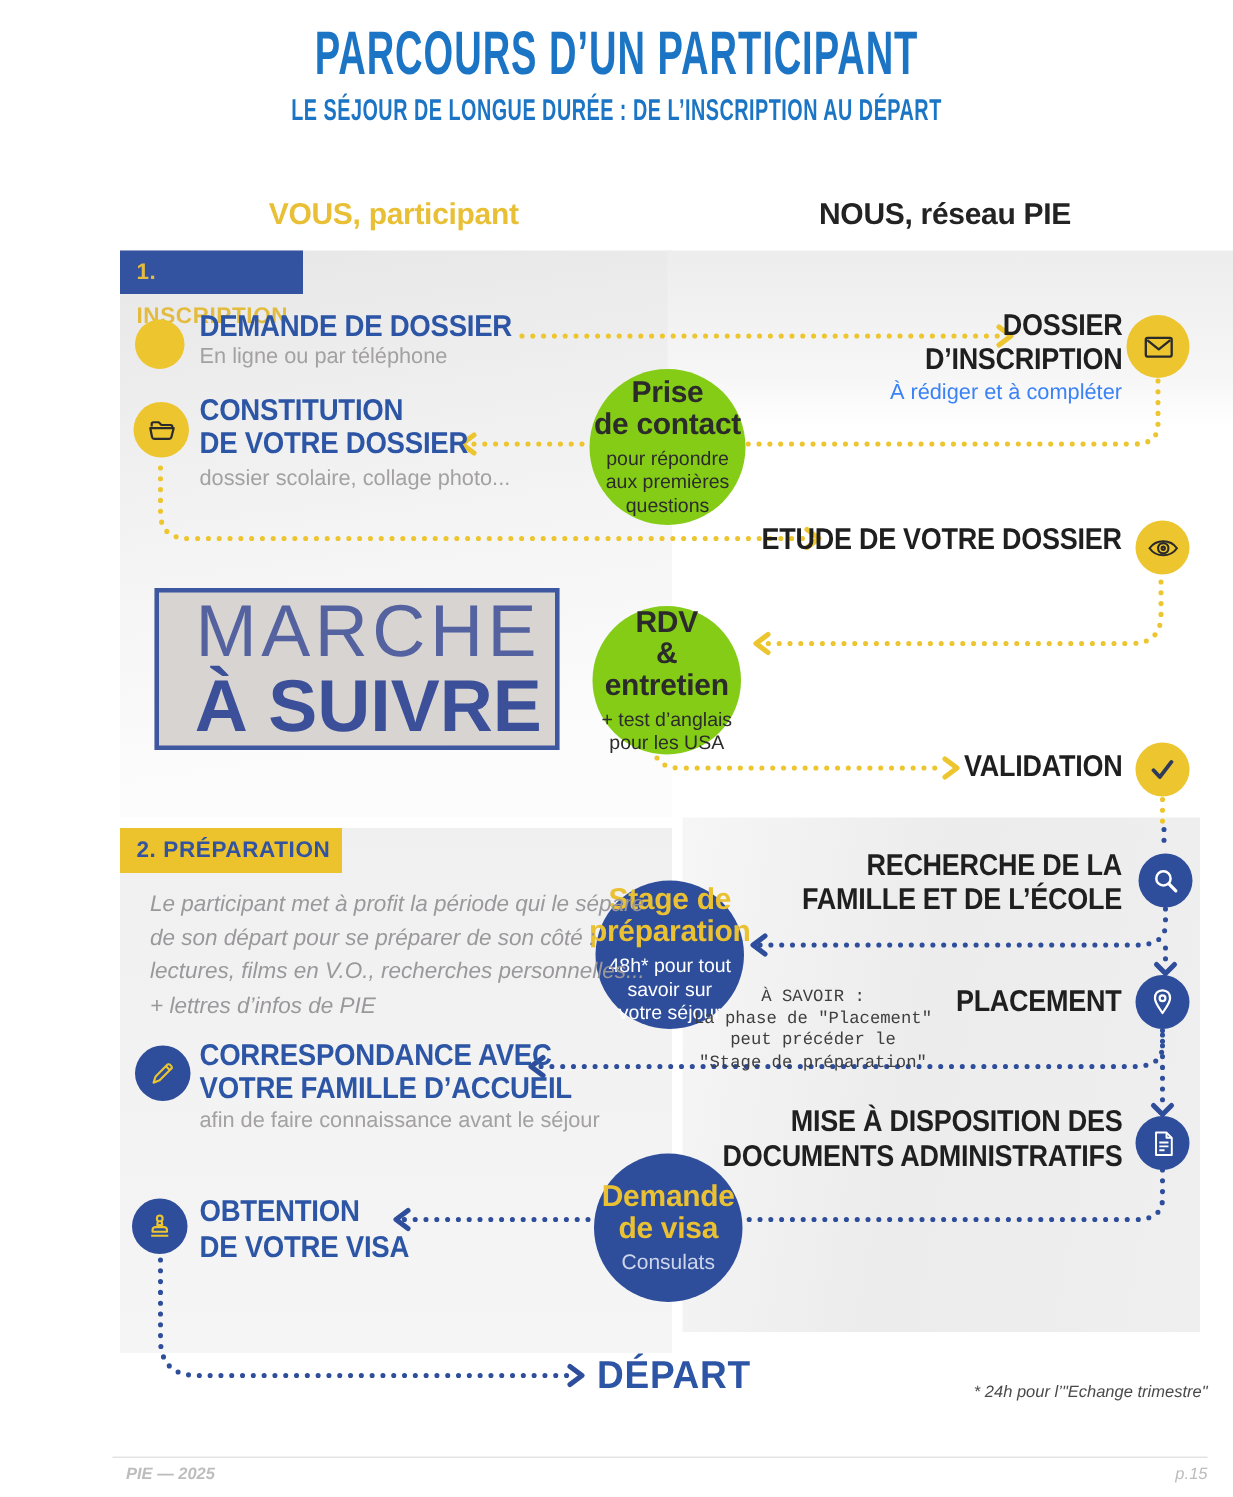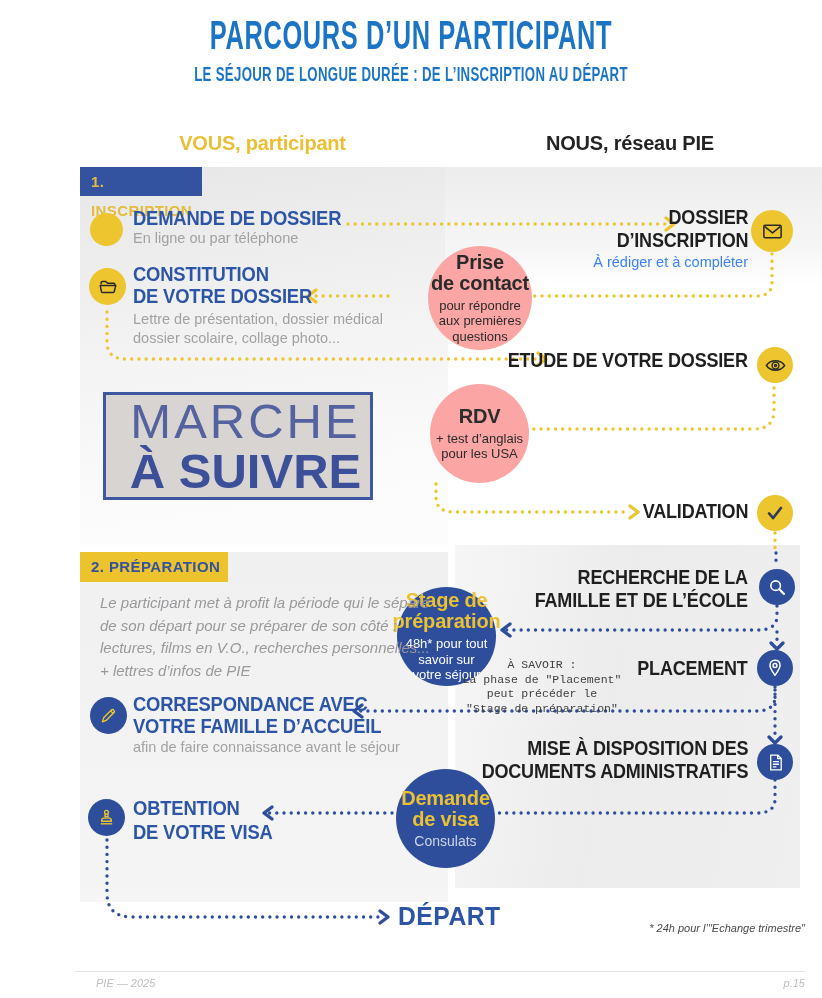--- a/index.html
+++ b/index.html
@@ -38,21 +38,21 @@
   
   .circle{position:absolute;border-radius:50%;display:flex;align-items:center;justify-content:center;}
   .c-yellow{background:#ecc52f;color:#2a2a2a;}
   .c-blue{background:#2e4d9b;color:#ffffff;}
   .c-blue.accent{color:#ecc52f;}
   .circle svg{display:block;}
   
   .bubble{position:absolute;border-radius:50%;display:flex;flex-direction:column;align-items:center;justify-content:center;text-align:center;}
   .bubble .bt{font-size:20px;font-weight:700;line-height:21px;letter-spacing:-.2px;}
   .bubble .bb{font-size:13px;line-height:15.5px;margin-top:4px;width:88px;}
-  .bub-yellow{background:#fca5a5;margin-left:35px;}
+  .bub-yellow{background:#84cc16;}
   .bub-yellow .bt{color:#2b2b2b;}
   .bub-yellow .bb{color:#2b2b2b;}
   .bub-blue{background:#2e4d9b;}
   .bub-blue .bt{color:#e9c133;}
   .bub-blue .bb{color:#ffffff;}
   .bub-blue .bb.light{color:#cdd5ea;font-size:14px;}
   
   .marche{position:absolute;left:103px;top:392px;width:270px;height:108px;background:#d8d4d2;border:3px solid #3d57a0;
           box-sizing:border-box;display:flex;flex-direction:column;align-items:center;justify-content:center;padding-left:15px;}
   .m1{font-size:49px;font-weight:100;color:#54629f;line-height:49px;letter-spacing:3px;}
@@ -60,21 +60,21 @@
   
   .intro{position:absolute;left:100px;top:592px;font-size:15px;font-style:italic;color:#9a989b;line-height:22.5px;white-space:nowrap;}
   
   .sidenote{position:absolute;left:462px;top:658px;width:160px;text-align:center;font-size:11.5px;color:#3f3f3f;line-height:14.5px;font-family:Liberation Mono, monospace;}
   
   .depart{position:absolute;left:398px;top:901px;font-size:26px;font-weight:800;color:#2d55a5;letter-spacing:.5px;transform:scaleX(.95);transform-origin:0 50%;}
   
   .footnote{position:absolute;right:17px;top:922px;font-size:11px;font-style:italic;color:#4a4a4a;}
   .footline{position:absolute;left:75px;right:17px;top:971px;border-top:1px solid #e3e3e3;}
   .foot{position:absolute;top:977px;font-size:11px;font-style:italic;color:#bdbdbd;}
-  .foot-l{left:96px;}
+  .foot-l{left:84px;font-weight:bold;}
   .foot-r{right:17px;}
   .line{display:block;}
 </style>
 </head>
 <body>
 
 <div class="canvas">
 
   <div class="panel pA"></div>
   <div class="panel pB"></div>
@@ -126,21 +126,20 @@
     <svg width="22" height="22" viewBox="0 0 24 24" stroke="currentColor" stroke-width="1.6" fill="none" stroke-linejoin="round">
       <path d="M4.5 9 V7.2 C4.5 6.4 5.1 6 5.8 6 H9.6 L11.6 8 H18.2 C19 8 19.5 8.5 19.5 9.3 V9.8"></path>
       <path d="M3.5 10.3 H20.5 L18.8 16.9 C18.6 17.7 18 18.1 17.2 18.1 H6.4 C5.6 18.1 5 17.7 4.8 16.9 Z"></path>
     </svg>
   </div>
   <div class="l-title" style="top:263px;">
     <span class="line">CONSTITUTION</span>
     <span class="line">DE VOTRE DOSSIER</span>
   </div>
   <div class="l-sub" style="top:310px;">
-    <span class="line">Lettre de présentation, dossier médical</span>
     <span class="line">dossier scolaire, collage photo...</span>
   </div>
 
   <div class="circle c-yellow" style="left:751px;top:210px;width:42px;height:42px;">
     <svg width="23" height="23" viewBox="0 0 24 24" stroke="currentColor" stroke-width="1.6" fill="none" stroke-linejoin="round">
       <rect x="3" y="5.5" width="18" height="13" rx="1.2"></rect>
       <path d="M4 7 L12 13.5 L20 7"></path>
     </svg>
   </div>
   <div class="r-title" style="top:206px;">
@@ -164,23 +163,24 @@
       <circle cx="12" cy="12" r="1.1"></circle>
     </svg>
   </div>
   <div class="r-title" style="top:349px;">ETUDE DE VOTRE DOSSIER</div>
 
   <div class="marche">
     <div class="m1">MARCHE</div>
     <div class="m2">À SUIVRE</div>
   </div>
 
-  <div class="bubble bub-yellow" style="left:395px;top:384px;width:99px;height:99px;">
+  <div class="bubble bub-yellow" style="left:395px;top:404px;width:99px;height:99px;">
     <div class="bt">
       <span class="line">RDV</span>
+      <span class="line">&amp; entretien</span>
     </div>
     <div class="bb">+ test d’anglais pour les USA</div>
   </div>
 
   <div class="circle c-yellow" style="left:757px;top:495px;width:36px;height:36px;">
     <svg width="22" height="22" viewBox="0 0 24 24" stroke="#2e3a59" stroke-width="2.8" fill="none" stroke-linecap="round" stroke-linejoin="round">
       <path d="M5.5 12.5 L10 17.5 L18.5 6.5"></path>
     </svg>
   </div>
   <div class="r-title" style="top:500px;">VALIDATION</div>

